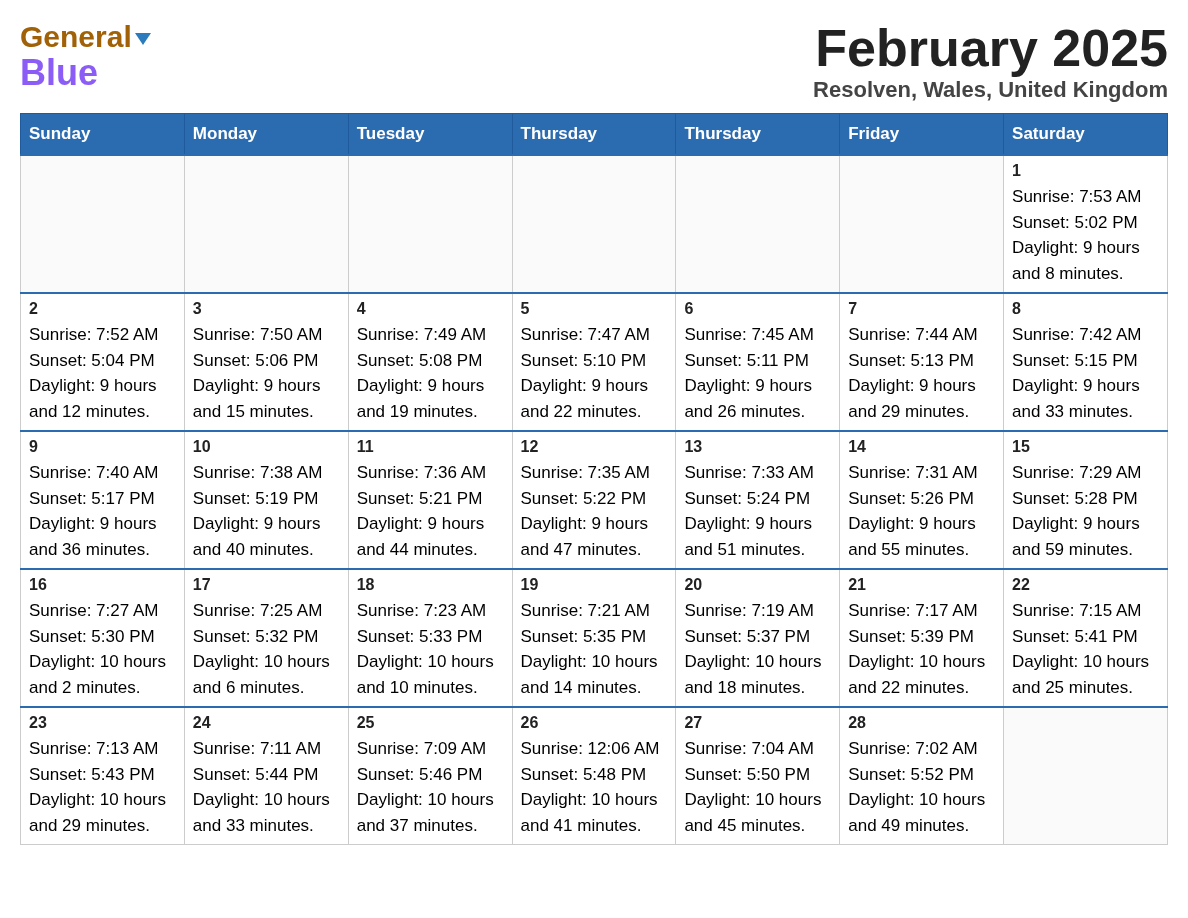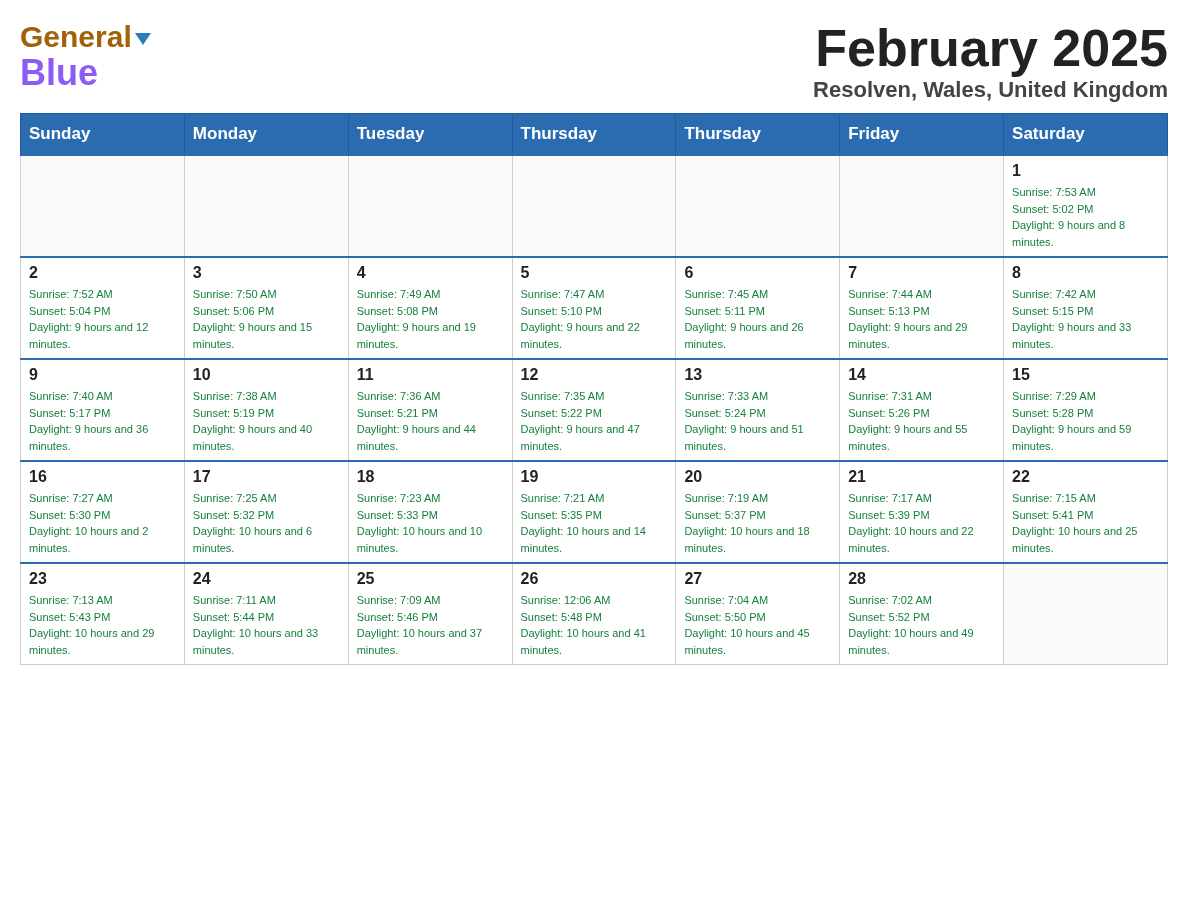--- a/index.html
+++ b/index.html
@@ -56,22 +56,22 @@
     .calendar tbody tr {
       border-top: 2px solid #2b6cb0;
     }
     .day-number {
       font-size: 16px;
       font-weight: bold;
       margin-bottom: 4px;
       color: #222;
     }
     .day-info {
-      font-size: 11px;
-      color: #15803d;
+      font-size: 17px;
+      color: #000000;
       line-height: 1.5;
     }
     .empty-cell {
       background: #fafafa;
     }
     .logo-wrapper {
       display: flex;
       flex-direction: column;
       line-height: 1.1;
     }

